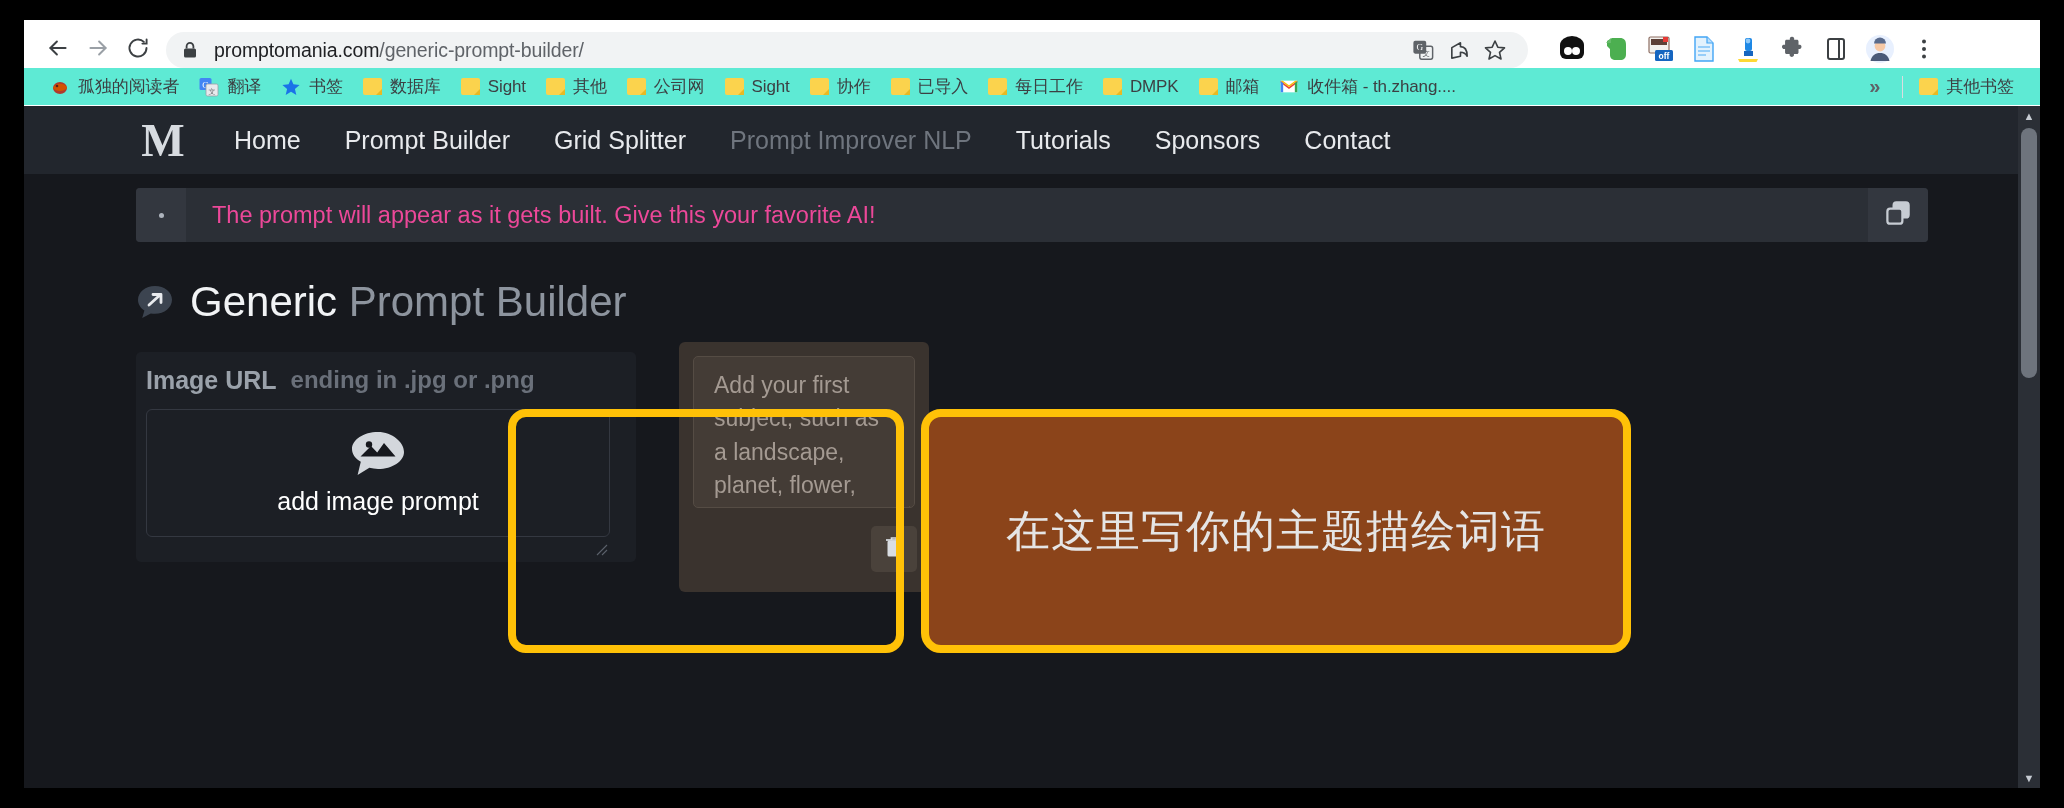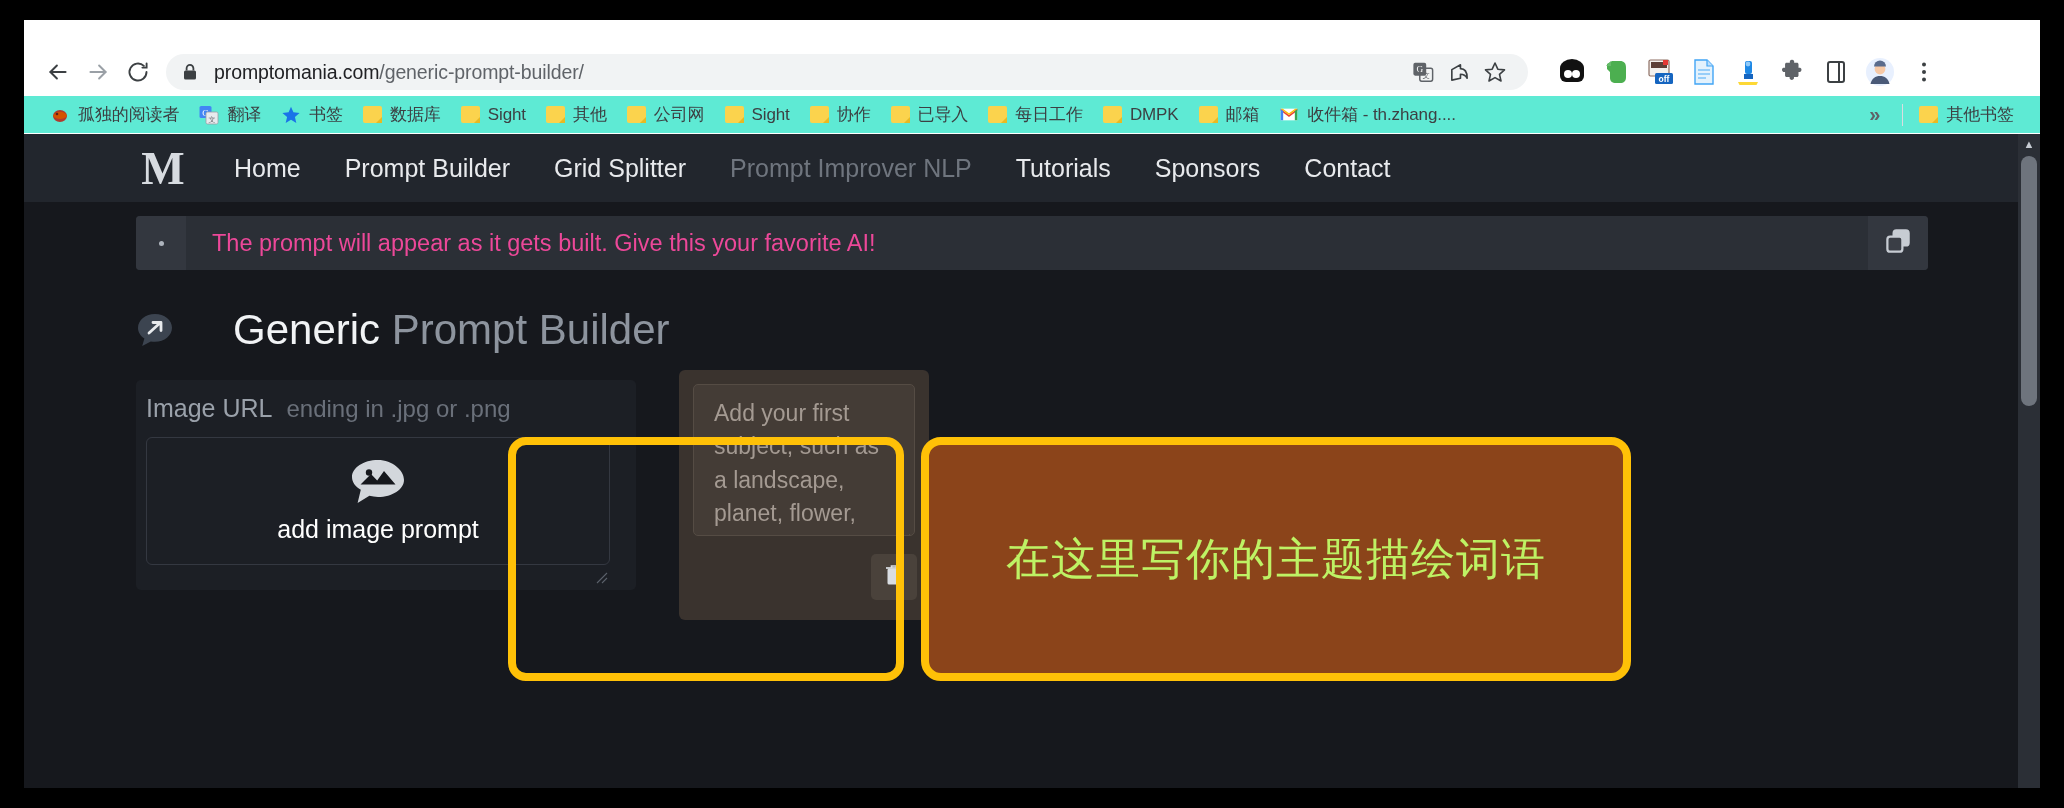--- a/index.html
+++ b/index.html
@@ -23,23 +23,22 @@
     background: #ffffff;
     overflow: hidden;
   }
 
   
   .toolbar {
     position: relative;
     height: 48px;
     background: #ffffff;
     display: flex;
-    align-items: center;
+    align-items: flex-end;
     padding: 0 14px;
-    margin-top: 28px;
   }
   .nav-btn {
     width: 40px; height: 40px;
     display: flex; align-items: center; justify-content: center;
     color: #3c4043;
     flex: none;
     border-radius: 50%;
   }
   .nav-btn svg { display: block; }
   .nav-btn.disabled { color: #9aa0a6; }
@@ -183,21 +182,20 @@
   .copy-btn {
     width: 60px;
     background: #33373f;
     display: flex; align-items: center; justify-content: center;
     flex: none;
   }
 
   .title-row {
     display: flex; align-items: center;
     margin: 36px 0 0 112px;
-    gap: 43px;
   }
   .title-icon {
     width: 38px; height: 38px;
     margin-right: 16px;
     flex: none;
   }
   .page-title {
     font-size: 42px;
     color: #f1f3f5;
     font-weight: 500;
@@ -210,22 +208,23 @@
   .card-left {
     position: absolute;
     left: 112px; top: 0;
     width: 500px;
     height: 210px;
     background: #1c1f25;
     border-radius: 5px;
   }
   .img-url-row {
     padding: 14px 0 0 10px;
-    display: flex; align-items: flex-end;
-    white-space: nowrap;
+    display: flex; align-items: flex-start;
+    white-space: nowrap;
+    font-weight: bold;
   }
   .img-url-label { font-size: 25px; color: #9aa1aa; }
   .img-url-hint { font-size: 24px; color: #6a707a; margin-left: 14px; }
   .add-image-card {
     margin: 14px 26px 0 10px;
     height: 128px;
     border: 1px solid #343841;
     border-radius: 6px;
     display: flex; flex-direction: column;
     align-items: center; justify-content: center;
@@ -296,21 +295,21 @@
     position: absolute;
     left: 897px; top: 303px;
     width: 710px; height: 244px;
     background: #8B441A;
     border: 8px solid #FFC107;
     border-radius: 20px;
     display: flex; align-items: center; justify-content: center;
   }
   .note-text {
     font-size: 44px;
-    color: #bef264;
+    color: #e5e5e5;
     letter-spacing: 1px;
     white-space: nowrap;
   }
 
   
   .scrollbar {
     position: absolute;
     right: 0; top: 0;
     width: 22px;
     height: 682px;

